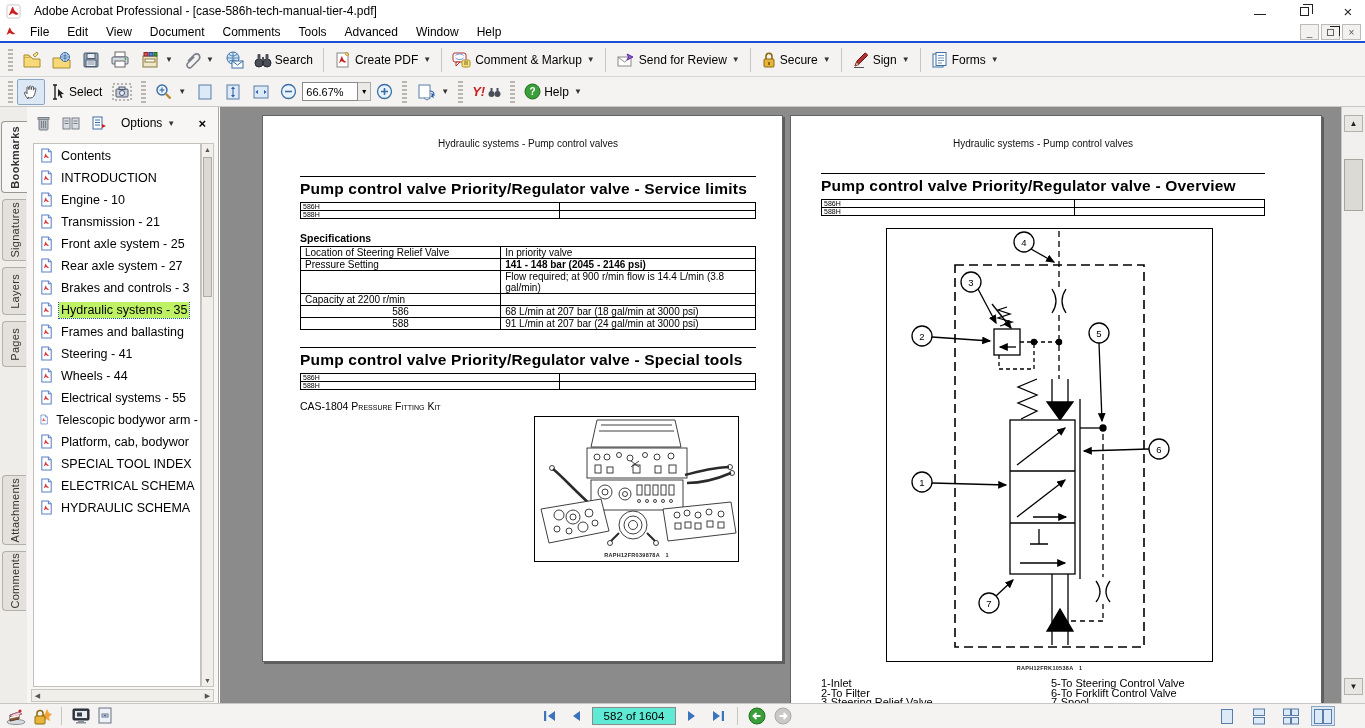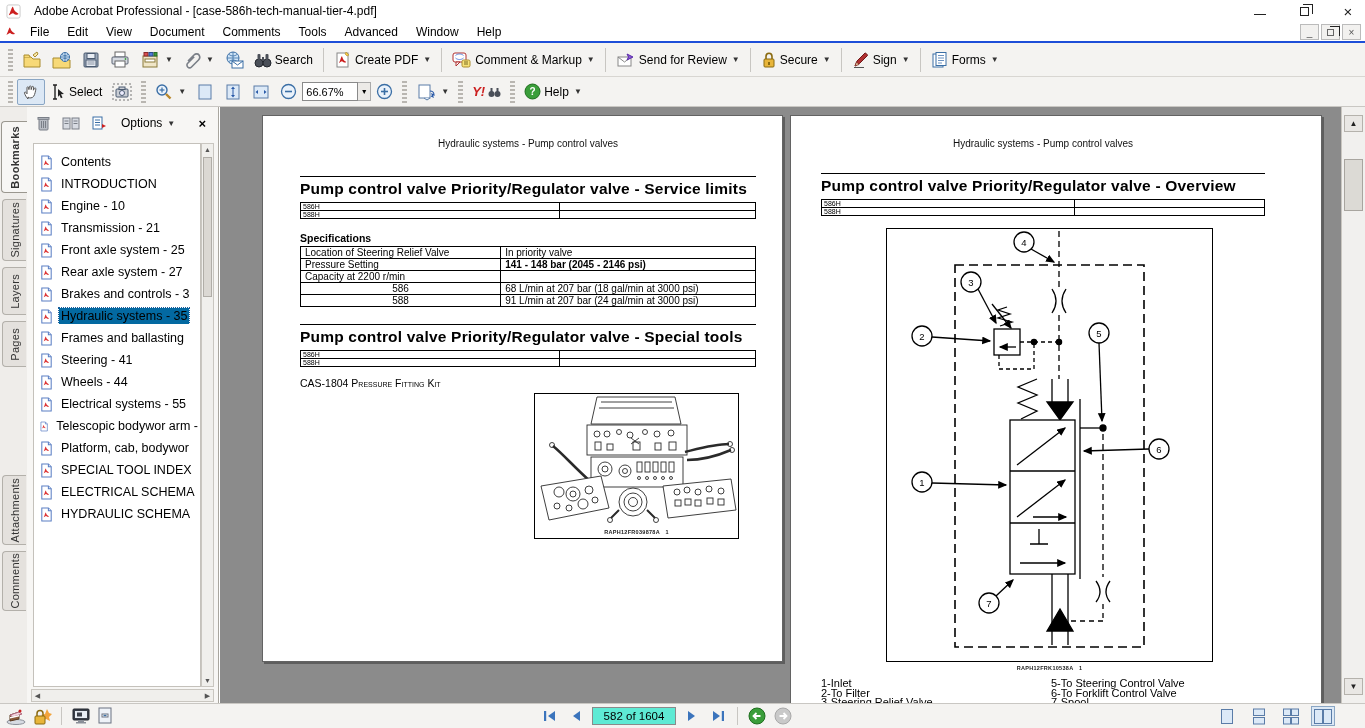--- a/index.html
+++ b/index.html
@@ -44,23 +44,23 @@
   .vtab.active { background:#f7f6f4; border-color:#9a978f; width:26px; left:1px; }
   .vtab.active span { font-weight:bold; }
 
   
   #panel { position:absolute; left:27px; top:0; width:192px; height:596px; background:#f7f6f4; border-right:1px solid #a9a69f; }
   #panel-header { height:32px; display:flex; align-items:center; gap:8px; padding:0 6px; }
   .ph-icon { width:20px; height:20px; display:flex; align-items:center; justify-content:center; }
   .options-btn { display:flex; align-items:center; gap:3px; font-size:12px; padding:2px 4px; }
   .panel-close { margin-left:auto; font-size:13px; font-weight:bold; padding:0 6px; }
   #bm-list { position:absolute; top:36px; left:6px; right:17px; bottom:16px; background:#fff; border:1px solid #c4c1bb; overflow:hidden; padding-top:4px; }
-  .bm-item { display:flex; align-items:flex-end; gap:5px; height:22px; padding-left:5px; white-space:nowrap; overflow:hidden; font-size:12.5px; }
+  .bm-item { display:flex; align-items:flex-start; gap:5px; height:22px; padding-left:5px; white-space:nowrap; overflow:hidden; font-size:12.5px; }
   .bm-item .bm-label { padding:1px 2px; }
-  .bm-item.selected .bm-label { background:#0369a1; outline:1px dotted #1b5c9b; }
+  .bm-item.selected .bm-label { background:#bef264; outline:1px dotted #1b5c9b; }
   .pv-scroll { position:absolute; top:36px; right:4px; width:13px; bottom:16px; background:#f0efec; border:1px solid #c9c6c0; }
   .pv-scroll .arr { position:absolute; left:0; width:11px; height:11px; font-size:7px; display:flex; align-items:center; justify-content:center; color:#555; }
   .pv-thumb { position:absolute; left:1px; width:9px; top:13px; height:140px; background:#dbd8d3; border:1px solid #b0ada7; }
   .ph-scroll { position:absolute; bottom:1px; left:4px; right:4px; height:13px; background:#f0efec; border:1px solid #c9c6c0; }
   .ph-scroll .arr { position:absolute; top:0; width:11px; height:11px; font-size:7px; display:flex; align-items:center; justify-content:center; color:#555; }
 
   
   #docarea { position:absolute; left:220px; top:0; width:1121px; height:596px; background:#8b8b8b; overflow:hidden; }
   .pdf-page { position:absolute; background:#fff; border:1px solid #636363; box-shadow:2px 2px 0 #5e5e5e; }
   #page-left { left:42px; top:8px; width:521px; height:547px; padding:22px 26px 0 37px; }
@@ -627,20 +627,24 @@
       <div class="spec-cap">Specifications</div>
       <table class="spec-tbl">
         <tbody>
             <tr>
               <td>Location of Steering Relief Valve</td>
               <td>In priority valve</td>
             </tr>
         <tr>
               <td>Pressure Setting</td>
               <td class="b">141 - 148 bar (2045 - 2146 psi)</td>
+            </tr>
+        <tr>
+              <td></td>
+              <td>Flow required; at 900 r/min flow is 14.4 L/min (3.8 gal/min)</td>
             </tr>
         <tr>
               <td>Capacity at 2200 r/min</td>
               <td></td>
             </tr>
         <tr>
               <td class="c">586</td>
               <td>68 L/min at 207 bar (18 gal/min at 3000 psi)</td>
             </tr>
         <tr>

